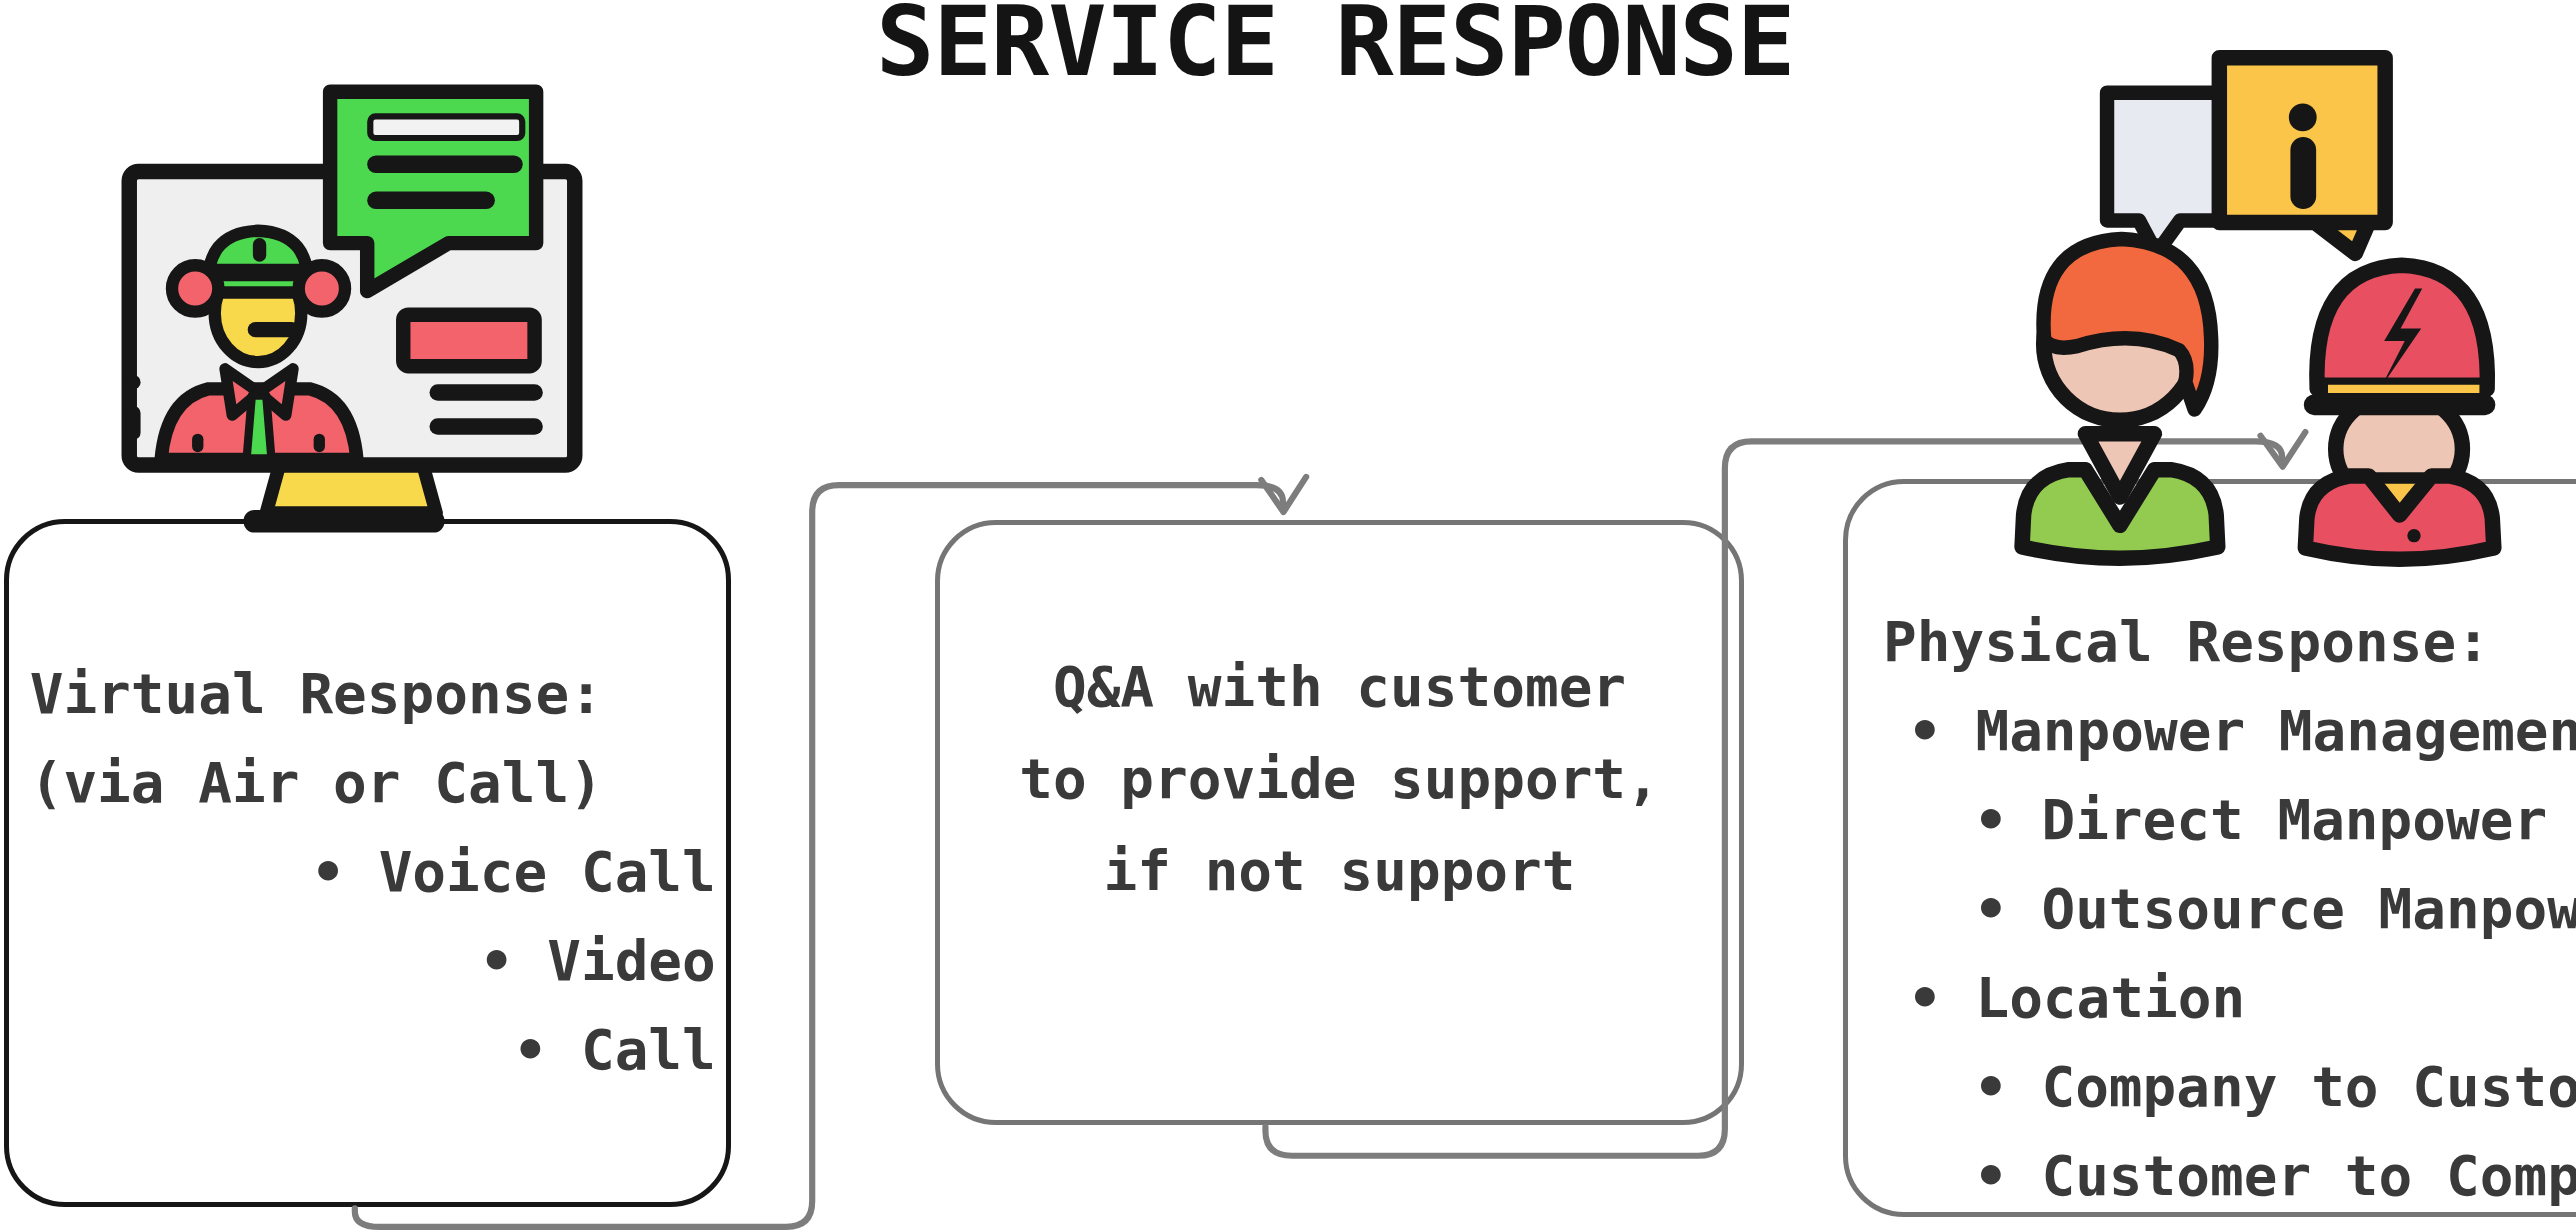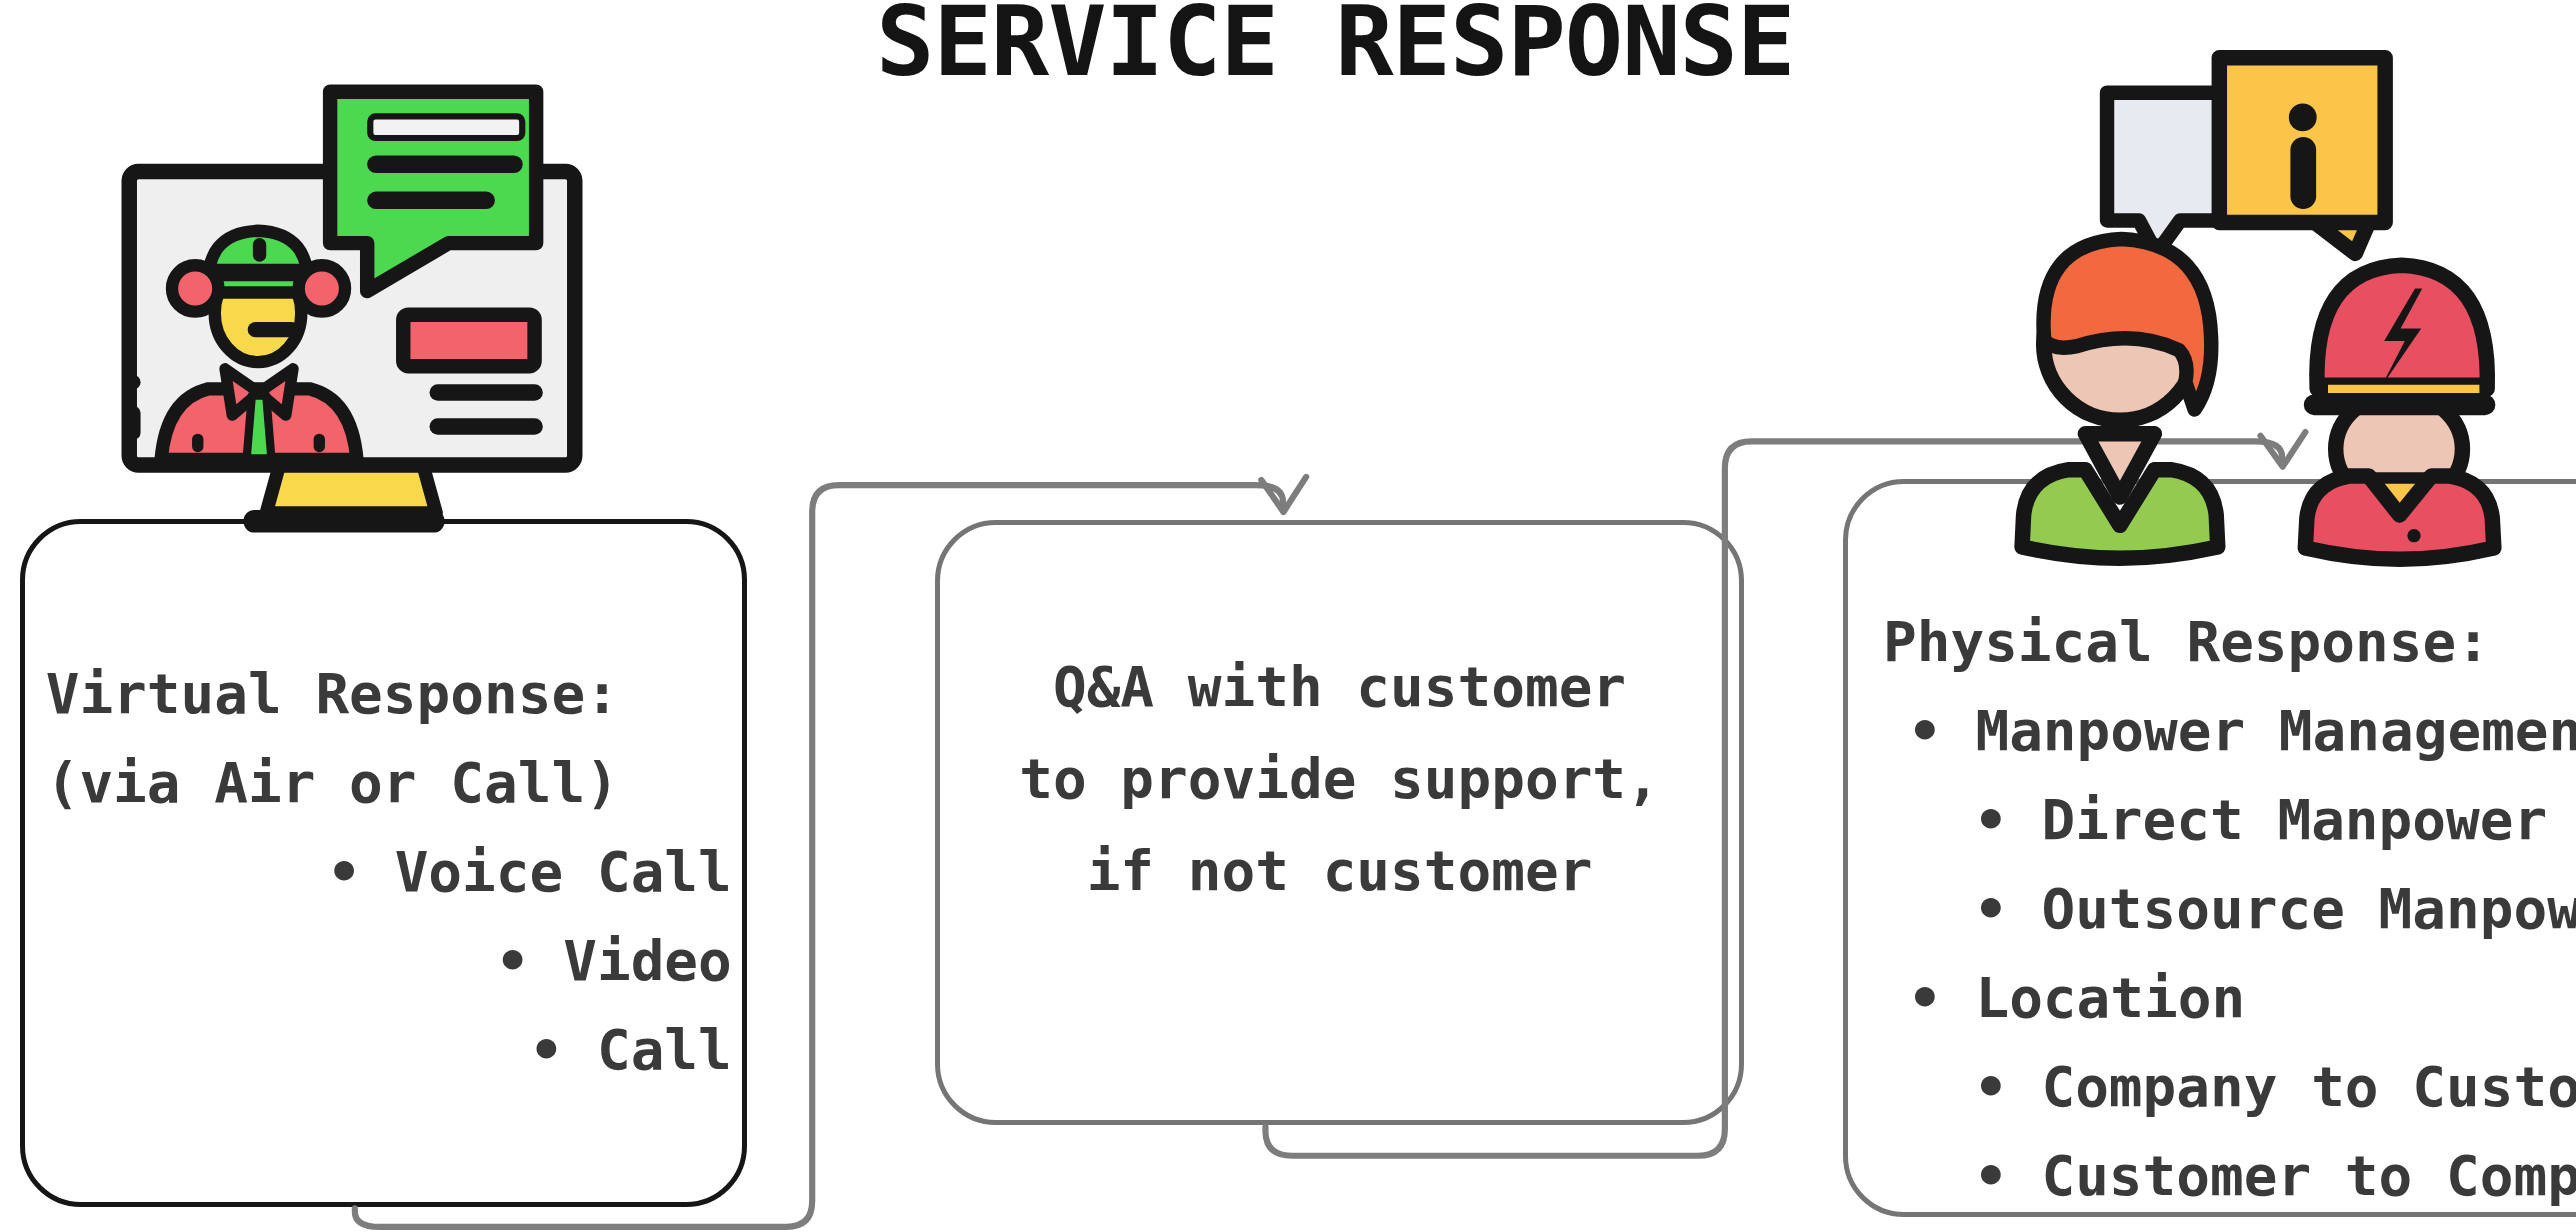--- a/index.html
+++ b/index.html
@@ -18,21 +18,21 @@
   .box{
     position:absolute;background:#ffffff;border-radius:61px;
     box-sizing:border-box;
   }
   .box-black{border:5.7px solid #161616;z-index:1;}
   .box-gray{border:5.2px solid #757575;z-index:1;}
   .line{
     font-size:56px;font-weight:bold;color:#3a3a3a;
     line-height:89px;white-space:pre;
   }
-  #virtual-box{left:4.1px;top:519px;width:727px;height:688px;padding:125px 10.3px 0 20.6px;margin-left:16px;}
+  #virtual-box{left:4.1px;top:519px;width:727px;height:688px;padding:125px 10.3px 0 20.6px;}
   #qa-box{left:935px;top:520px;width:809px;height:605px;padding:116px 5.2px 0 5.2px;text-align:center;}
   #qa-box .line{line-height:92px;}
   #physical-box{left:1843px;top:479px;width:841px;height:738px;padding:113px 5.2px 0 35px;}
   #physical-box .line{line-height:89px;}
   .ind-a{padding-left:17.5px;text-align:right;}
   .ind1{padding-left:25px;}
   .ind2{padding-left:91px;}
   svg.overlay{
     position:absolute;left:0;top:0;z-index:5;pointer-events:none;
   }
@@ -48,21 +48,21 @@
     <div class="line">Virtual Response:</div>
     <div class="line">(via Air or Call)</div>
     <div class="line ind-a">• Voice Call</div>
     <div class="line ind-a">• Video</div>
     <div class="line ind-a">• Call</div>
   </div>
 
   <div class="box box-gray" id="qa-box">
     <div class="line">Q&amp;A with customer</div>
     <div class="line">to provide support,</div>
-    <div class="line">if not customer</div>
+    <div class="line">if not support</div>
   </div>
 
   <div class="box box-gray" id="physical-box">
     <div class="line">Physical Response:</div>
     <div class="line ind1">• Manpower Management</div>
     <div class="line ind2">• Direct Manpower</div>
     <div class="line ind2">• Outsource Manpower</div>
     <div class="line ind1">• Location</div>
     <div class="line ind2">• Company to Customer</div>
     <div class="line ind2">• Customer to Company</div>

